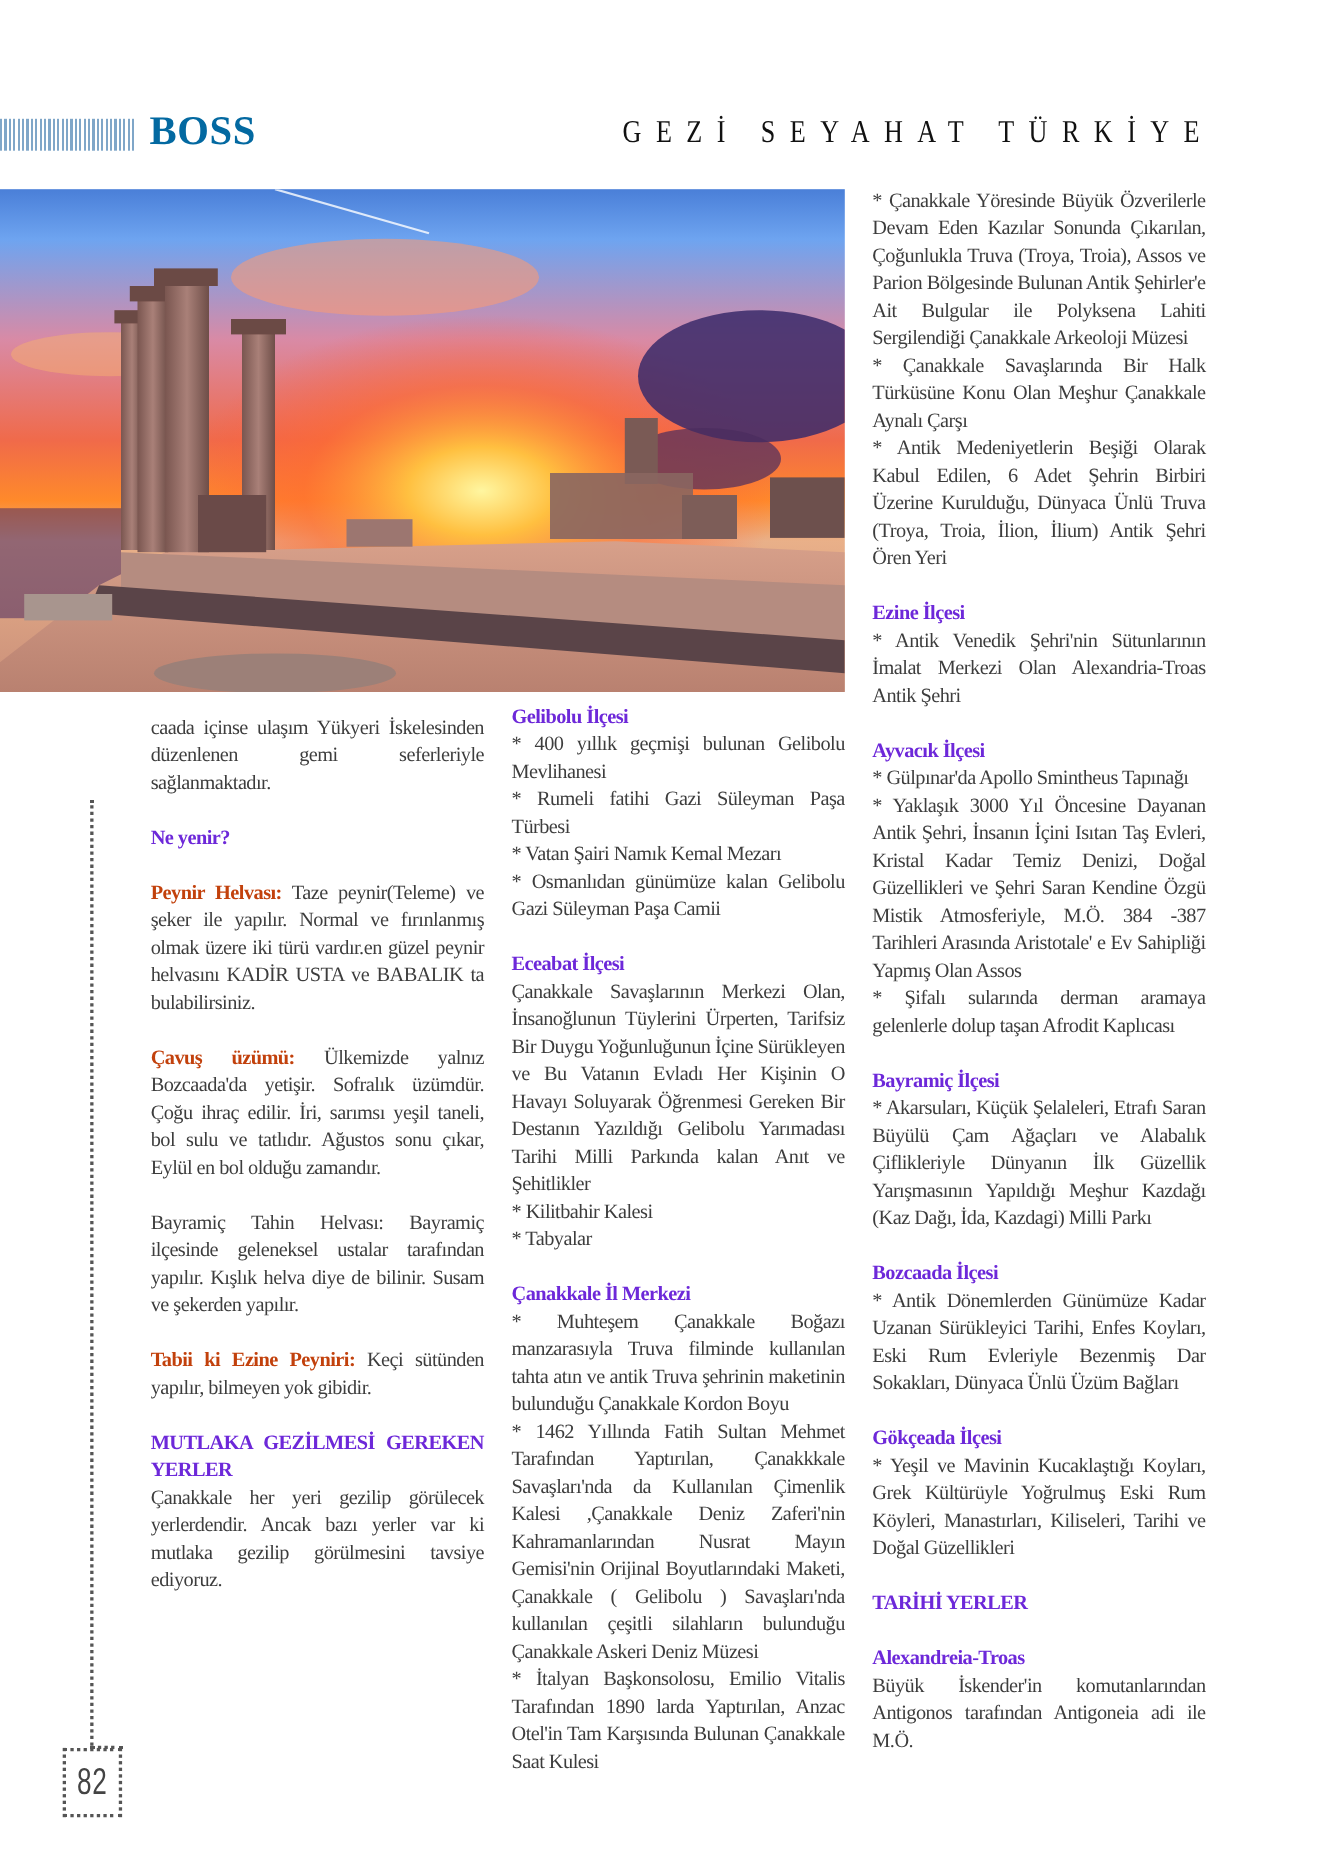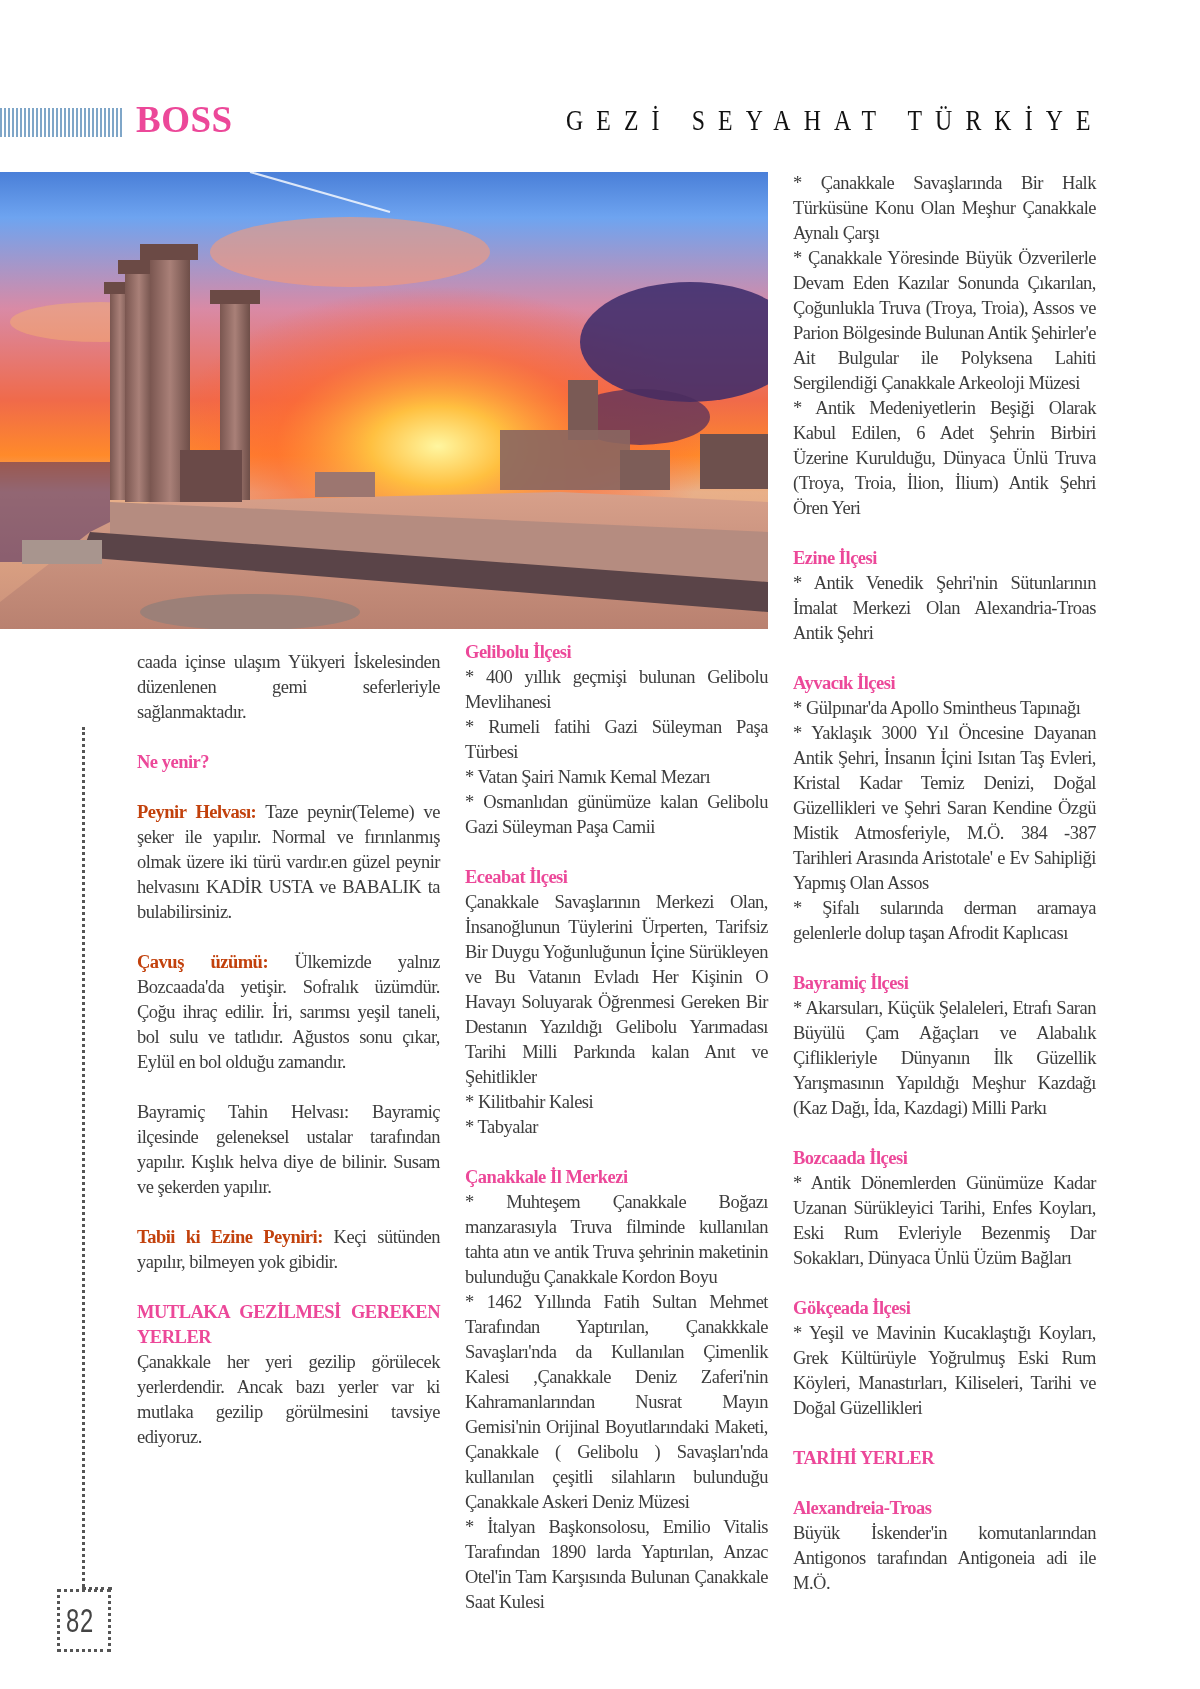--- a/index.html
+++ b/index.html
@@ -3,47 +3,47 @@
 <meta charset="utf-8">
 <style>
   html, body { margin:0; padding:0; background:#ffffff; }
   body { width:1200px; height:1689px; position:relative; overflow:hidden;
          font-family:"Liberation Serif", "DejaVu Serif", serif; color:#3a3a3a; }
 
   
   .hdr-bars { position:absolute; left:0; top:108px; width:122px; height:29px;
     background: repeating-linear-gradient(90deg, #7fa6c8 0 2px, #ffffff 2px 4px); }
   .hdr-logo { position:absolute; left:136px; top:98px; font-size:37px; font-weight:bold;
-    color:#ec4899; letter-spacing:0.5px; font-family:"Liberation Serif", serif; }
+    color:#0369a1; letter-spacing:0.5px; font-family:"Liberation Serif", serif; }
   .hdr-title { position:absolute; right:96px; top:104px; font-size:29px; color:#111;
     letter-spacing:16px; font-family:"Liberation Serif", serif; font-weight:normal; transform:scaleX(0.82); transform-origin:right center; white-space:nowrap; }
 
   
   .photo { position:absolute; left:0; top:172px; width:768px; height:457px; overflow:hidden;
     background: linear-gradient(180deg, #4a7fd8 0%, #6ea4f0 10%, #d98aa5 30%, #f06a4a 50%, #ff8a2a 62%, #e9b089 70%, #c98f7a 100%); }
   .photo svg { position:absolute; left:0; top:0; width:768px; height:457px; }
 
   
   .col { position:absolute; font-size:18.5px; line-height:25px; color:#3d3d3d; transform-origin:left top; }
   .col p { margin:0; }
   .col .sp { height:25px; }
-  .col h3 { margin:0; font-size:18.5px; line-height:25px; color:#ec4899; font-weight:bold; }
+  .col h3 { margin:0; font-size:18.5px; line-height:25px; color:#6d28d9; font-weight:bold; }
   .col b.lbl { color:#c2410c; font-weight:bold; }
   .just { text-align:justify; }
   .c1 { left:137px; top:650px; width:303px; }
   .c2 { left:465px; top:640px; width:303px; }
   .c3 { left:793px; top:171px; width:303px; }
 
   .cond { font-family:"Liberation Serif", serif; letter-spacing:-0.5px; }
 
   
   .dots-v { position:absolute; left:82px; top:727px; width:0; height:860px; border-left:3px dotted #555; }
   .dots-top { position:absolute; left:82px; top:1587px; width:30px; border-top:3px dotted #555; }
   .pgbox { position:absolute; left:57px; top:1589px; width:54px; height:63px; border:3px dotted #555; box-sizing:border-box;
-    display:flex; align-items:center; }
+    display:flex; align-items:center; justify-content:center; }
   .pgnum { font-family:"Liberation Sans", sans-serif; font-size:34px; color:#444; transform:scaleX(0.7); letter-spacing:1px; }
 </style>
 </head>
 <body>
 
 <div class="hdr-bars"></div>
 <div class="hdr-logo">BOSS</div>
 <div class="hdr-title">GEZİ SEYAHAT TÜRKİYE</div>
 
 <div class="photo">
@@ -129,22 +129,22 @@
   <p>* Kilitbahir Kalesi</p>
   <p>* Tabyalar</p>
   <div class="sp"></div>
   <h3>Çanakkale İl Merkezi</h3>
   <p>* Muhteşem Çanakkale Boğazı manzarasıyla Truva filminde kullanılan tahta atın ve antik Truva şehrinin maketinin bulunduğu Çanakkale Kordon Boyu</p>
   <p>* 1462 Yıllında Fatih Sultan Mehmet Tarafından Yaptırılan, Çanakkkale Savaşları'nda da Kullanılan Çimenlik Kalesi ,Çanakkale Deniz Zaferi'nin Kahramanlarından Nusrat Mayın Gemisi'nin Orijinal Boyutlarındaki Maketi, Çanakkale ( Gelibolu ) Savaşları'nda kullanılan çeşitli silahların bulunduğu Çanakkale Askeri Deniz Müzesi</p>
   <p>* İtalyan Başkonsolosu, Emilio Vitalis Tarafından 1890 larda Yaptırılan, Anzac Otel'in Tam Karşısında Bulunan Çanakkale Saat Kulesi</p>
 </div>
 
 <div class="col c3 just cond">
+  <p>* Çanakkale Yöresinde Büyük Özverilerle Devam Eden Kazılar Sonunda Çıkarılan, Çoğunlukla Truva (Troya, Troia), Assos ve Parion Bölgesinde Bulunan Antik Şehirler'e Ait Bulgular ile Polyksena Lahiti Sergilendiği Çanakkale Arkeoloji Müzesi</p>
   <p>* Çanakkale Savaşlarında Bir Halk Türküsüne Konu Olan Meşhur Çanakkale Aynalı Çarşı</p>
-  <p>* Çanakkale Yöresinde Büyük Özverilerle Devam Eden Kazılar Sonunda Çıkarılan, Çoğunlukla Truva (Troya, Troia), Assos ve Parion Bölgesinde Bulunan Antik Şehirler'e Ait Bulgular ile Polyksena Lahiti Sergilendiği Çanakkale Arkeoloji Müzesi</p>
   <p>* Antik Medeniyetlerin Beşiği Olarak Kabul Edilen, 6 Adet Şehrin Birbiri Üzerine Kurulduğu, Dünyaca Ünlü Truva (Troya, Troia, İlion, İlium) Antik Şehri Ören Yeri</p>
   <div class="sp"></div>
   <h3>Ezine İlçesi</h3>
   <p>* Antik Venedik Şehri'nin Sütunlarının İmalat Merkezi Olan Alexandria-Troas Antik Şehri</p>
   <div class="sp"></div>
   <h3>Ayvacık İlçesi</h3>
   <p>* Gülpınar'da Apollo Smintheus Tapınağı</p>
   <p>* Yaklaşık 3000 Yıl Öncesine Dayanan Antik Şehri, İnsanın İçini Isıtan Taş Evleri, Kristal Kadar Temiz Denizi, Doğal Güzellikleri ve Şehri Saran Kendine Özgü Mistik Atmosferiyle, M.Ö. 384 -387 Tarihleri Arasında Aristotale' e Ev Sahipliği Yapmış Olan Assos</p>
   <p>* Şifalı sularında derman aramaya gelenlerle dolup taşan Afrodit Kaplıcası</p>
   <div class="sp"></div>

